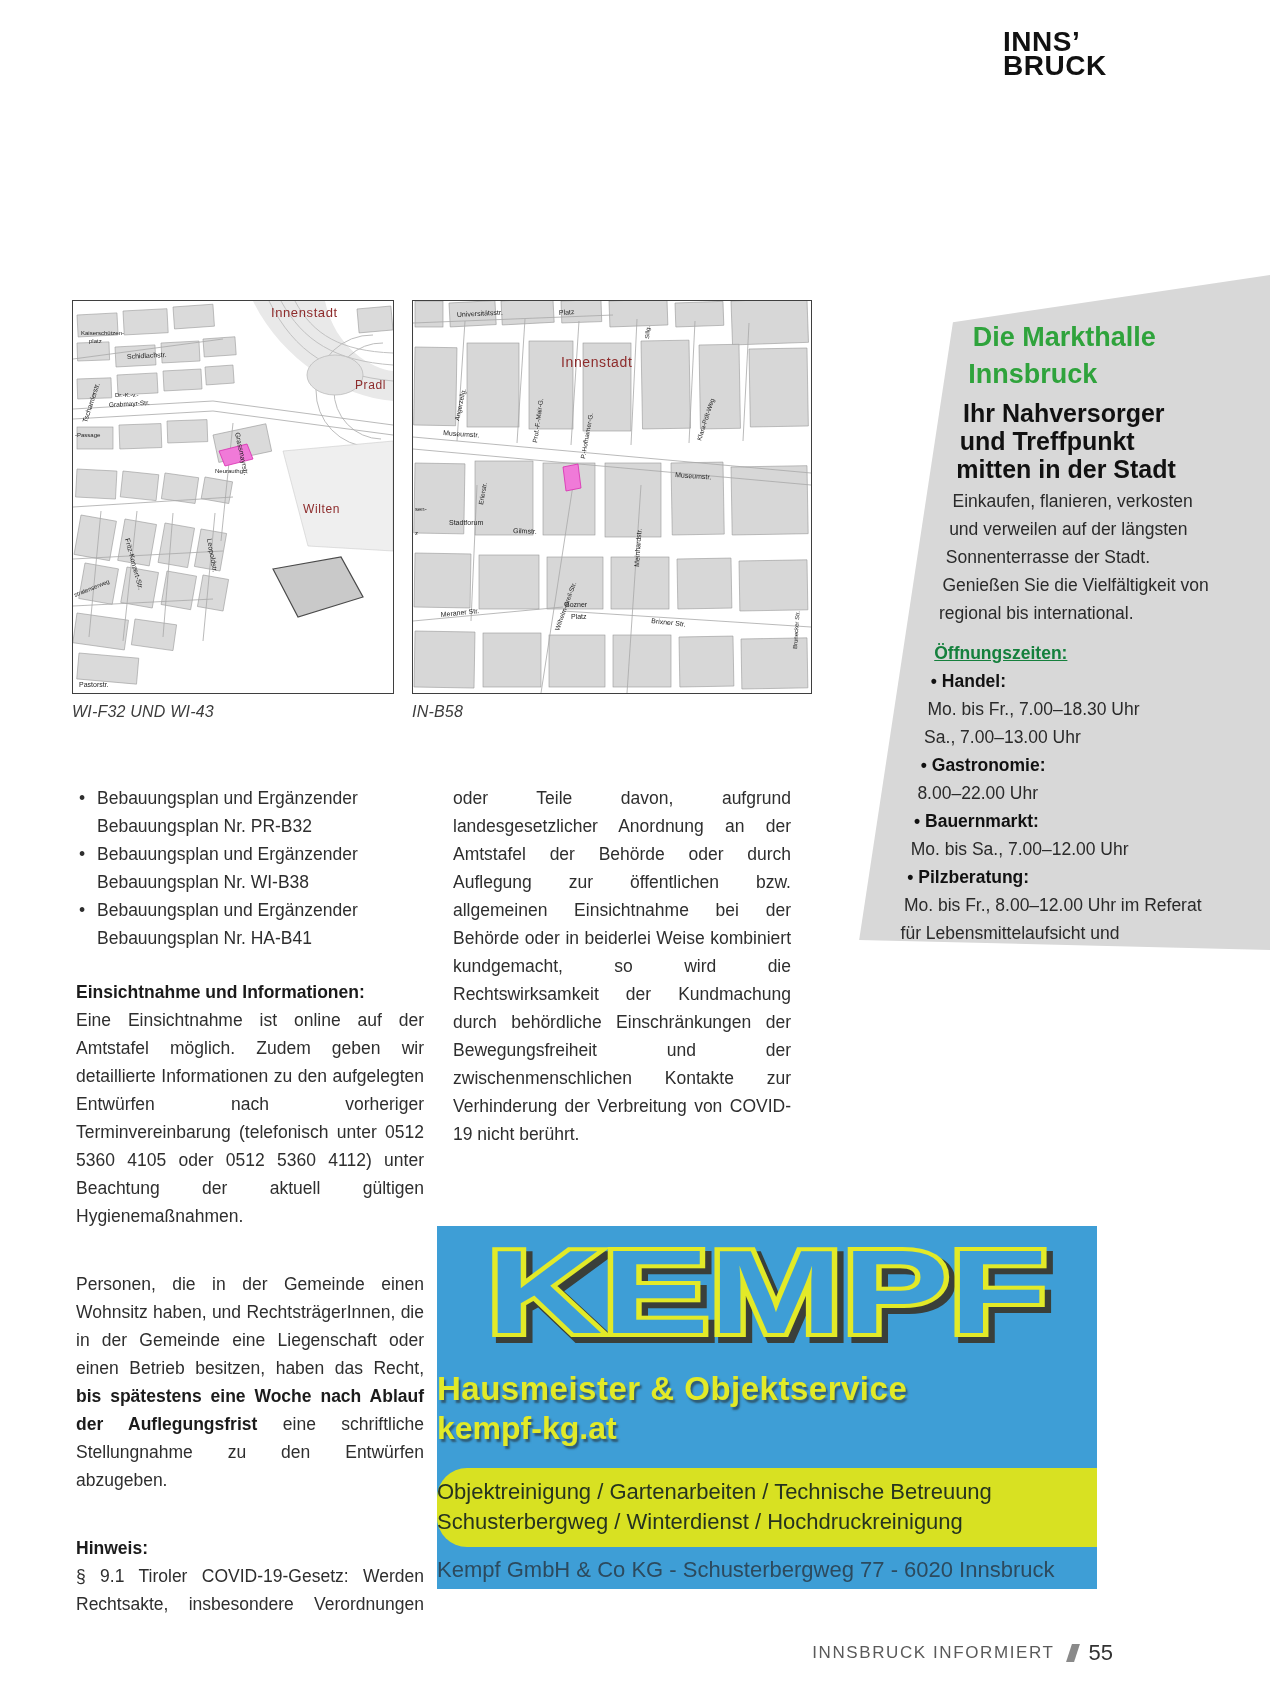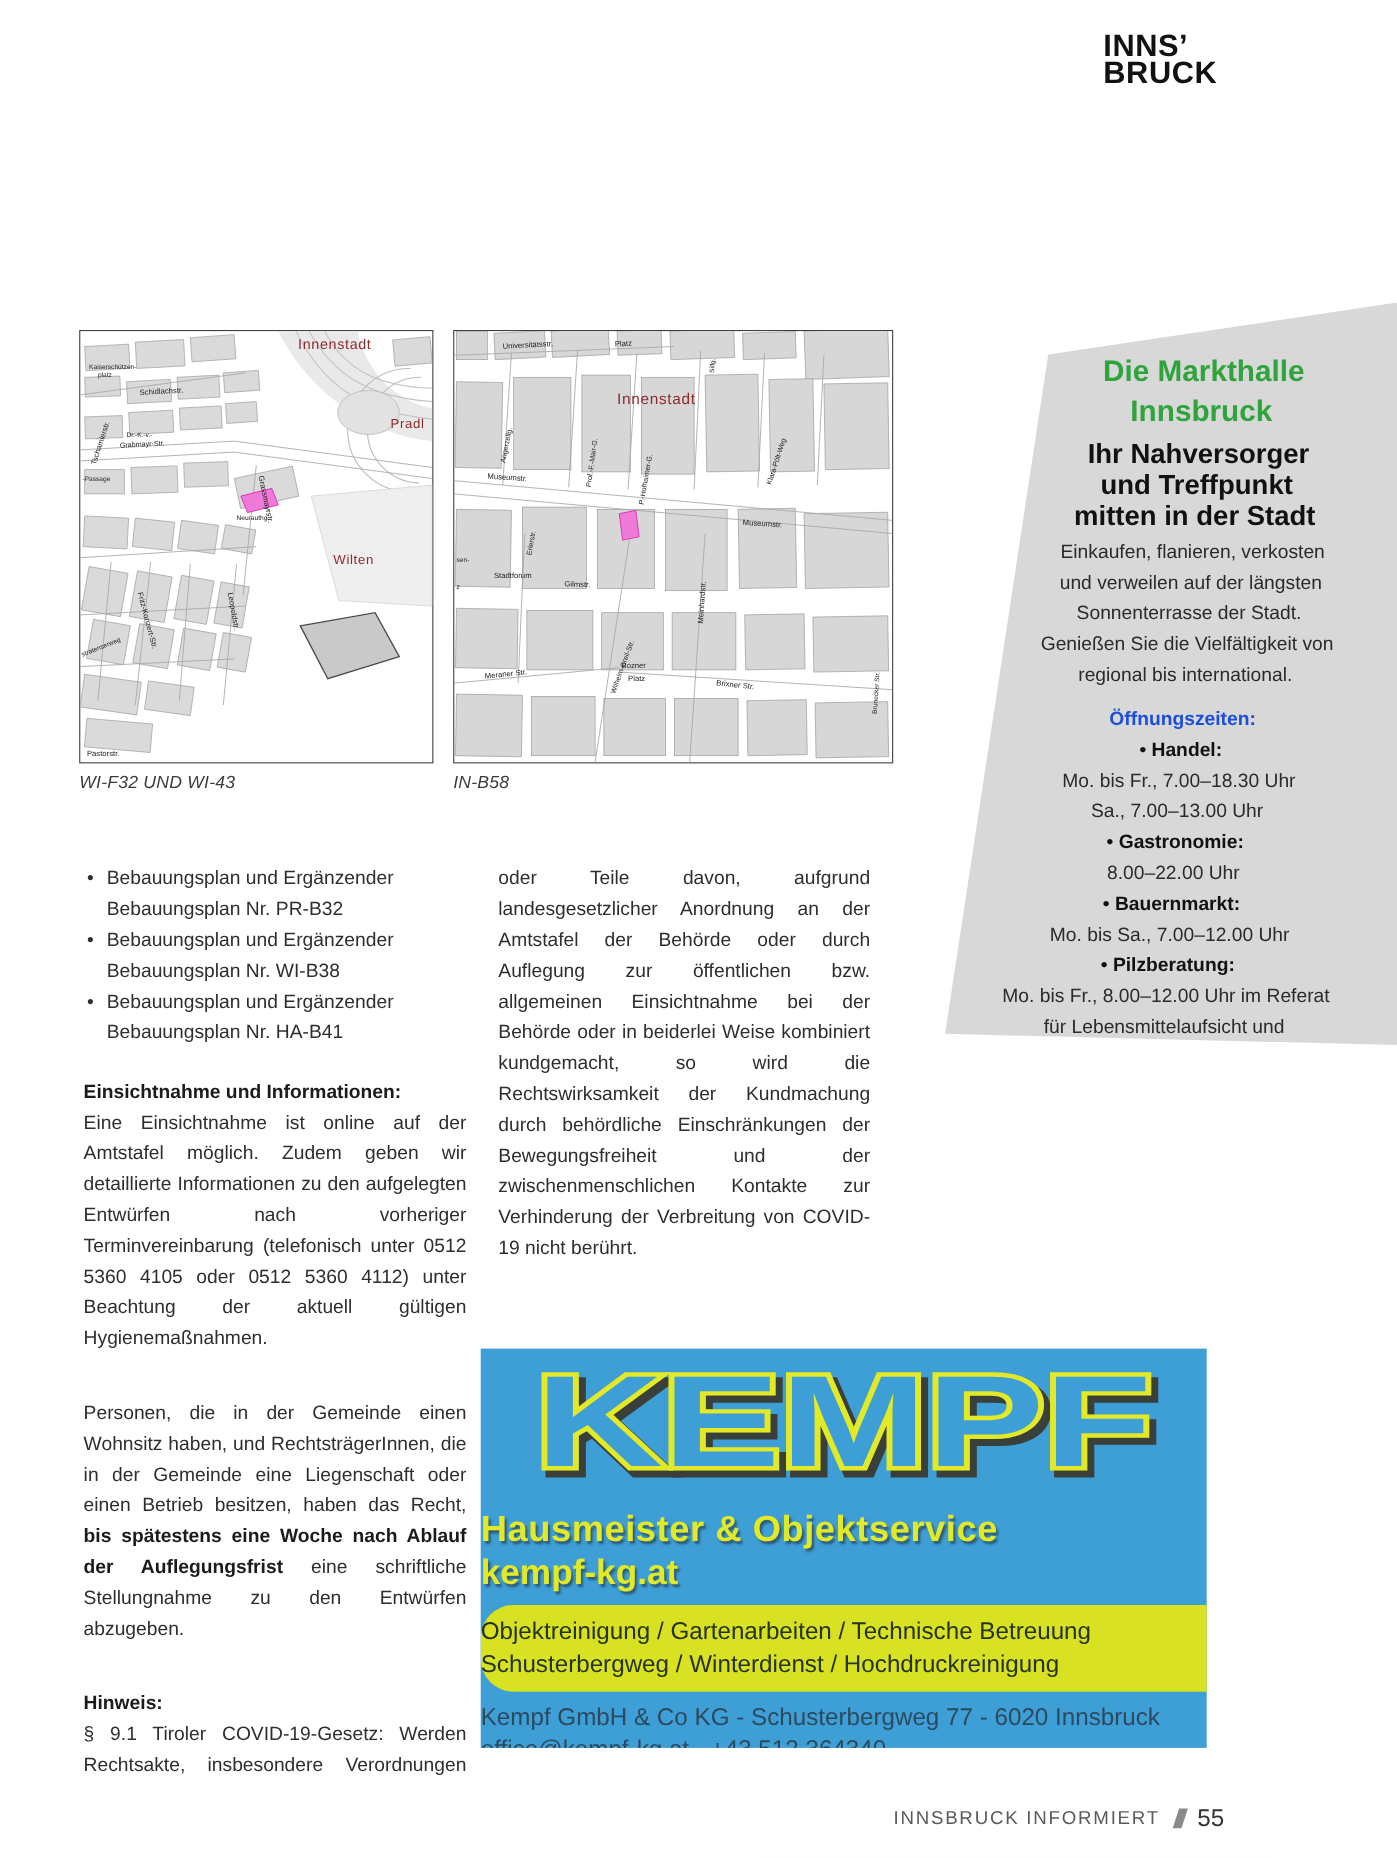--- a/index.html
+++ b/index.html
@@ -38,36 +38,36 @@
   .signoff{margin-top:30px;}
   .red-slash{display:inline-block;width:8px;height:19px;background:#e30613;
              transform:skewX(-18deg);margin-left:10px;vertical-align:-3px;}
 
   
   .sidebar{position:absolute;left:855px;top:275px;width:415px;height:675px;background:#d8d8d8;
            clip-path:polygon(23.6% 7%, 100% 0%, 100% 100%, 1% 98.5%);
            font-size:17.5px;line-height:28px;color:#2a2a2a;overflow:hidden;}
   .sb-slant{float:left;width:123px;height:675px;
             shape-outside:polygon(0 0,100% 0,34% 100%,0 100%);}
-  .sb-body{padding:44px 54px 0 0;text-align:center;}
+  .sb-body{padding:44px 54px 0 0;}
   .sb-title{color:#2fa33c;font-weight:bold;font-size:27px;line-height:37px;margin:0 0 6px 0;}
   .sb-sub{font-weight:bold;font-size:25px;line-height:28px;color:#111;margin:0 0 4px 0;}
   .sb-intro{margin:0 0 12px 0;}
-  .sb-hours{font-weight:bold;color:#1d4ed8;}
+  .sb-hours{font-weight:bold;color:#15803d;text-decoration:underline;}
   .sb-item-label{font-weight:bold;color:#111;}
   .sb-item-times{white-space:pre-line;}
 
   
   .ad{position:absolute;left:437px;top:1226px;width:660px;height:363px;background:#3E9ED6;
       overflow:hidden;}
   .ad-tagline{font-weight:bold;font-size:33px;line-height:38px;color:#E2EA28;margin-top:2px;
               text-shadow:2px 3px 2px rgba(35,35,35,0.55);letter-spacing:0.5px;}
   .ad-web{font-weight:bold;font-size:32px;line-height:40px;color:#E2EA28;
           text-shadow:2px 3px 2px rgba(35,35,35,0.55);}
-  .ad-box{margin:10px auto 0 auto;width:708px;background:#D8E122;border-radius:30px;
+  .ad-box{margin:20px auto 0 auto;width:708px;background:#D8E122;border-radius:30px;
           padding:9px 0 10px 0;color:#26331f;font-size:22px;line-height:30px;font-weight:500;}
   .ad-contact{margin-top:8px;color:#2C4A5E;font-size:22px;line-height:29px;font-weight:500;}
 
   
   .footer{position:absolute;right:173px;top:1640px;display:flex;align-items:center;}
   .footer-mag{font-size:17px;letter-spacing:1.6px;color:#5a5a5a;font-weight:500;}
   .footer-slash{display:inline-block;width:8px;height:18px;background:#8a8a8a;
                 transform:skewX(-18deg);margin:0 12px 0 14px;}
   .footer-page{font-size:22px;color:#333;}
 </style>

